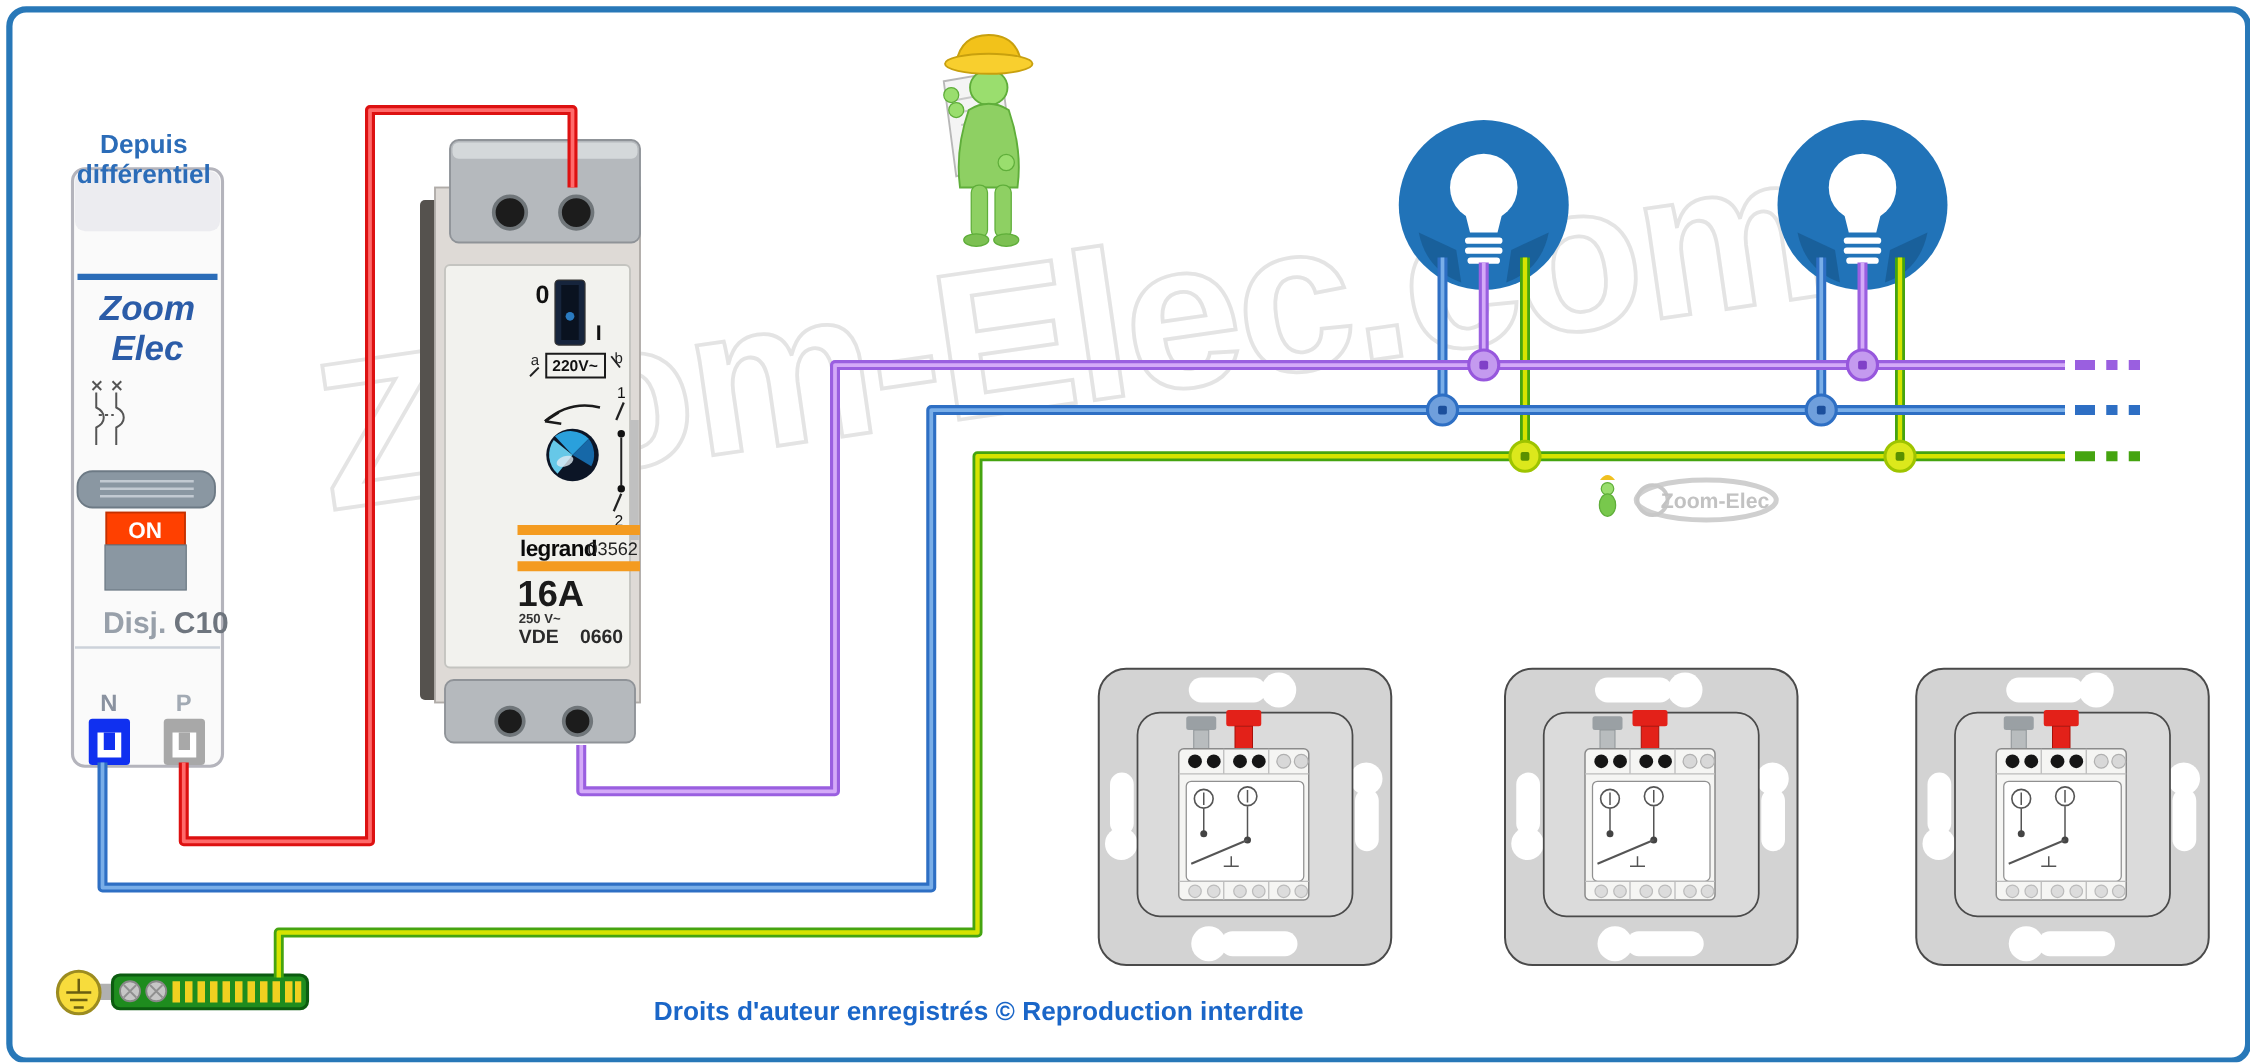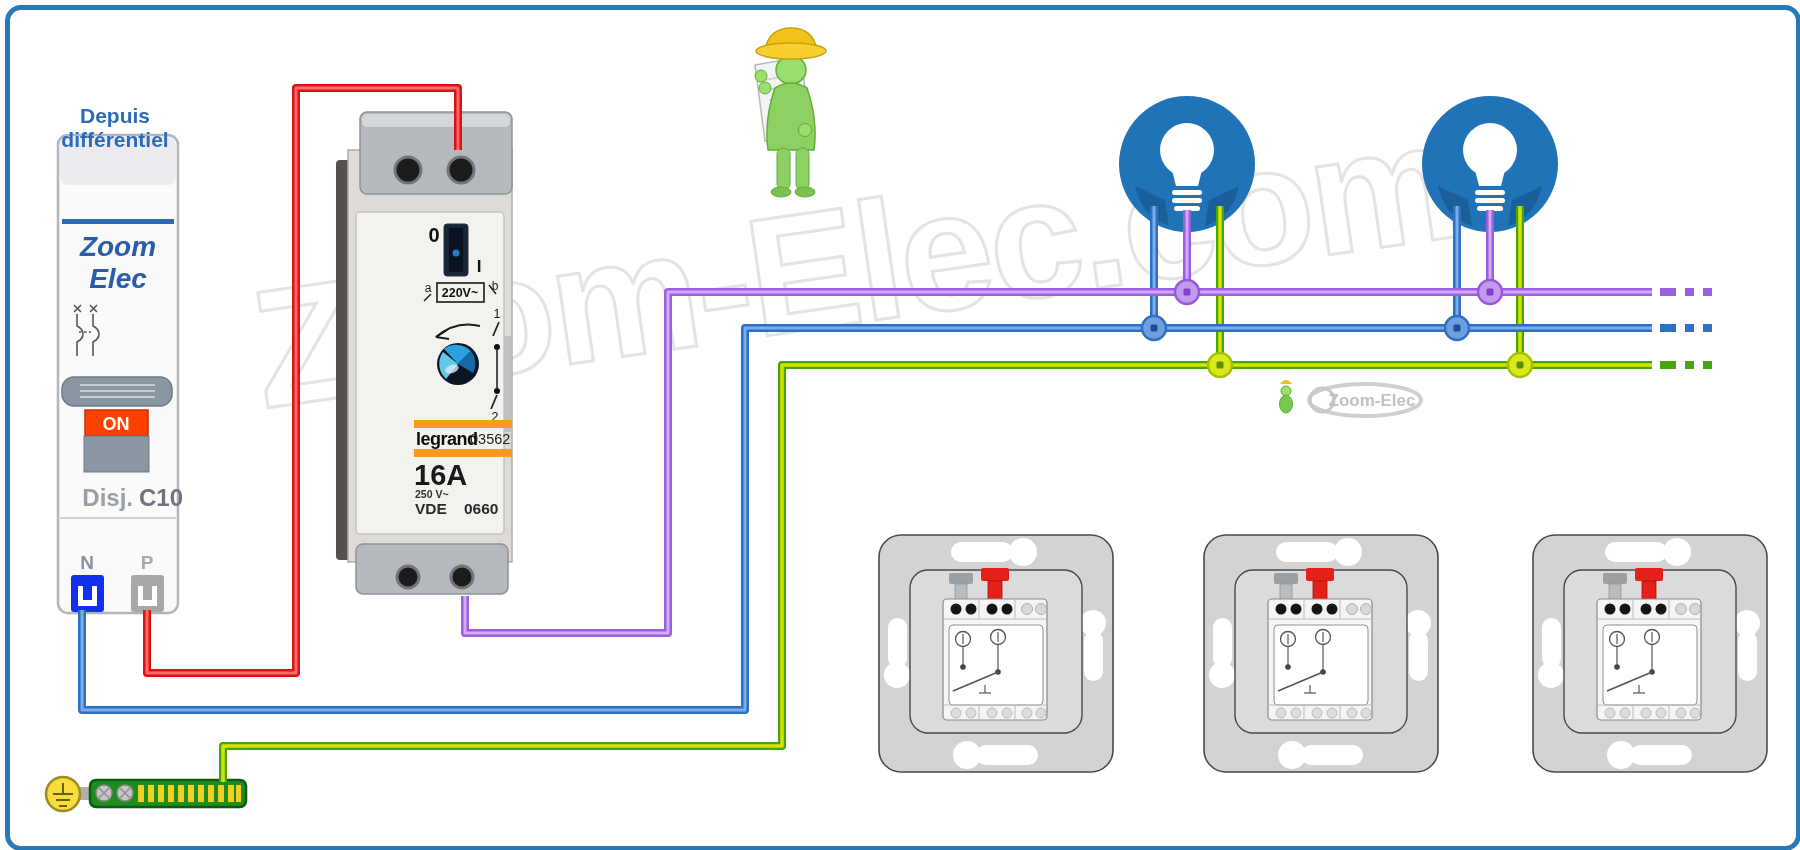--- a/index.html
+++ b/index.html
@@ -280,13 +280,14 @@
     <g>
       <path d="M1280,384 q6,-8 12,0 z" fill="#f0c020"></path>
       <circle cx="1286" cy="391" r="5" fill="#9ade6e" stroke="#5fae3a"></circle>
       <ellipse cx="1286" cy="404" rx="6.5" ry="9" fill="#78c84c" stroke="#5fae3a"></ellipse>
       <ellipse cx="1365" cy="400" rx="56" ry="16" fill="none" stroke="#cfcfcf" stroke-width="4"></ellipse>
       <circle cx="1322" cy="400" r="12" fill="none" stroke="#c8c8c8" stroke-width="3"></circle>
       <text x="1372" y="406" text-anchor="middle" font-size="17" font-weight="700" fill="#c2c2c2">Zoom-Elec</text>
     </g>
   </svg>
 
+  <div class="copyright">Droits d'auteur enregistrés © Reproduction interdite</div>
 </div>
 
 </body></html>

